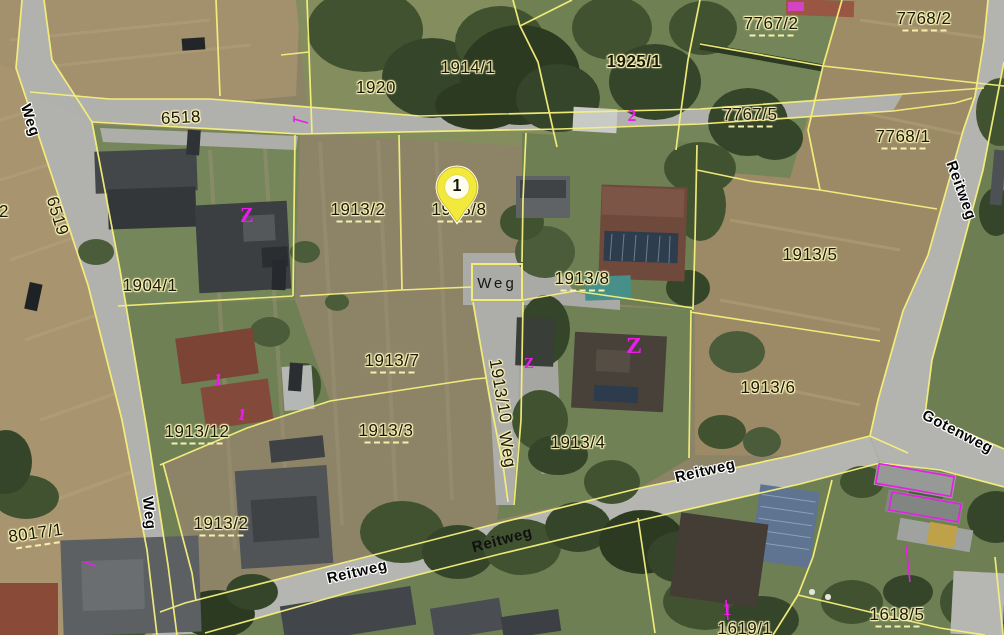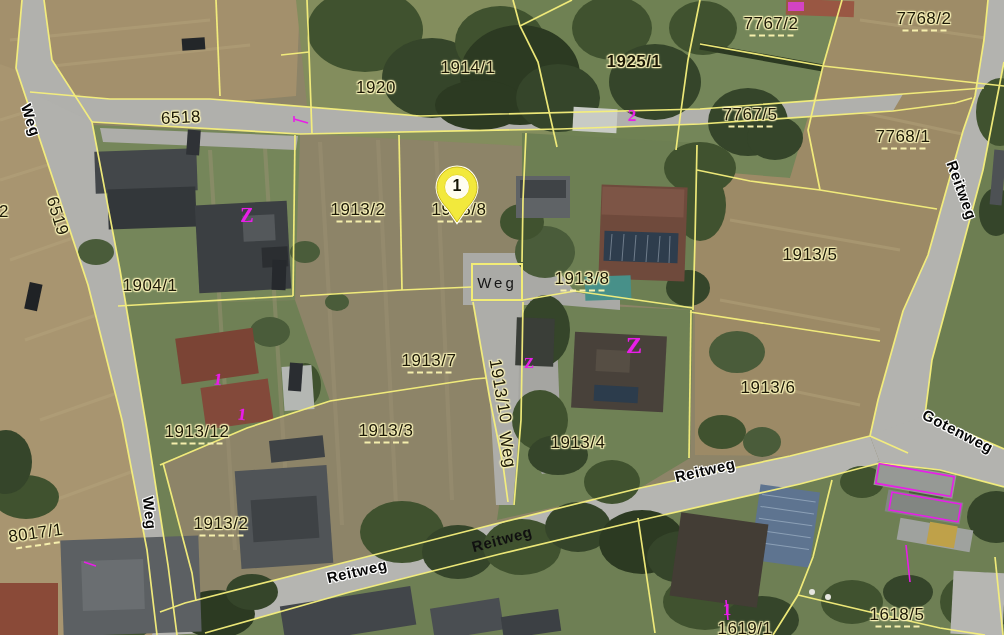--- a/index.html
+++ b/index.html
@@ -263,21 +263,21 @@
       <div class="pl" style="left: 924px; top: 20px; transform: translate(-50%, -50%) rotate(0deg); text-align: right;"><span>7768/2</span><div class="u"></div></div>
       <div class="pl" style="left: 750px; top: 116px; transform: translate(-50%, -50%) rotate(0deg);"><span>7767/5</span><div class="u"></div></div>
       <div class="pl" style="left: 903px; top: 138px; transform: translate(-50%, -50%) rotate(0deg);"><span>7768/1</span><div class="u"></div></div>
       <div class="pl" style="left: 57px; top: 216px; transform: translate(-50%, -50%) rotate(73deg);"><span>6519</span></div>
       <div class="pl" style="left: 4px; top: 212px; transform: translate(-50%, -50%) rotate(0deg);"><span>2</span></div>
       <div class="pl" style="left: 150px; top: 286px; transform: translate(-50%, -50%) rotate(0deg);"><span>1904/1</span></div>
       <div class="pl" style="left: 358px; top: 211px; transform: translate(-50%, -50%) rotate(0deg);"><span>1913/2</span><div class="u"></div></div>
       <div class="pl" style="left: 459px; top: 211px; transform: translate(-50%, -50%) rotate(0deg);"><span>1913/8</span><div class="u"></div></div>
       <div class="pl" style="left: 582px; top: 280px; transform: translate(-50%, -50%) rotate(0deg);"><span>1913/8</span><div class="u"></div></div>
       <div class="pl" style="left: 810px; top: 255px; transform: translate(-50%, -50%) rotate(0deg);"><span>1913/5</span></div>
-      <div class="pl" style="left: 392px; top: 362px; transform: translate(-50%, -50%) rotate(0deg); margin-left: 37px;"><span>1913/7</span><div class="u"></div></div>
+      <div class="pl" style="left: 392px; top: 362px; transform: translate(-50%, -50%) rotate(0deg);"><span>1913/7</span><div class="u"></div></div>
       <div class="pl" style="left: 386px; top: 432px; transform: translate(-50%, -50%) rotate(0deg);"><span>1913/3</span><div class="u"></div></div>
       <div class="pl" style="left: 500px; top: 391px; transform: translate(-50%, -50%) rotate(80deg);"><span>1913/10</span></div>
       <div class="pl" style="left: 507px; top: 450px; transform: translate(-50%, -50%) rotate(80deg);"><span>Weg</span></div>
       <div class="pl" style="left: 578px; top: 443px; transform: translate(-50%, -50%) rotate(0deg);"><span>1913/4</span></div>
       <div class="pl" style="left: 768px; top: 388px; transform: translate(-50%, -50%) rotate(0deg);"><span>1913/6</span></div>
       <div class="pl" style="left: 197px; top: 433px; transform: translate(-50%, -50%) rotate(0deg);"><span>1913/12</span><div class="u"></div></div>
       <div class="pl" style="left: 221px; top: 525px; transform: translate(-50%, -50%) rotate(0deg);"><span>1913/2</span><div class="u"></div></div>
       <div class="pl" style="left: 36px; top: 535px; transform: translate(-50%, -50%) rotate(-8deg);"><span>8017/1</span><div class="u"></div></div>
       <div class="pl" style="left: 897px; top: 616px; transform: translate(-50%, -50%) rotate(0deg);"><span>1618/5</span><div class="u"></div></div>
       <div class="pl" style="left: 745px; top: 629px; transform: translate(-50%, -50%) rotate(0deg);"><span>1619/1</span></div>

